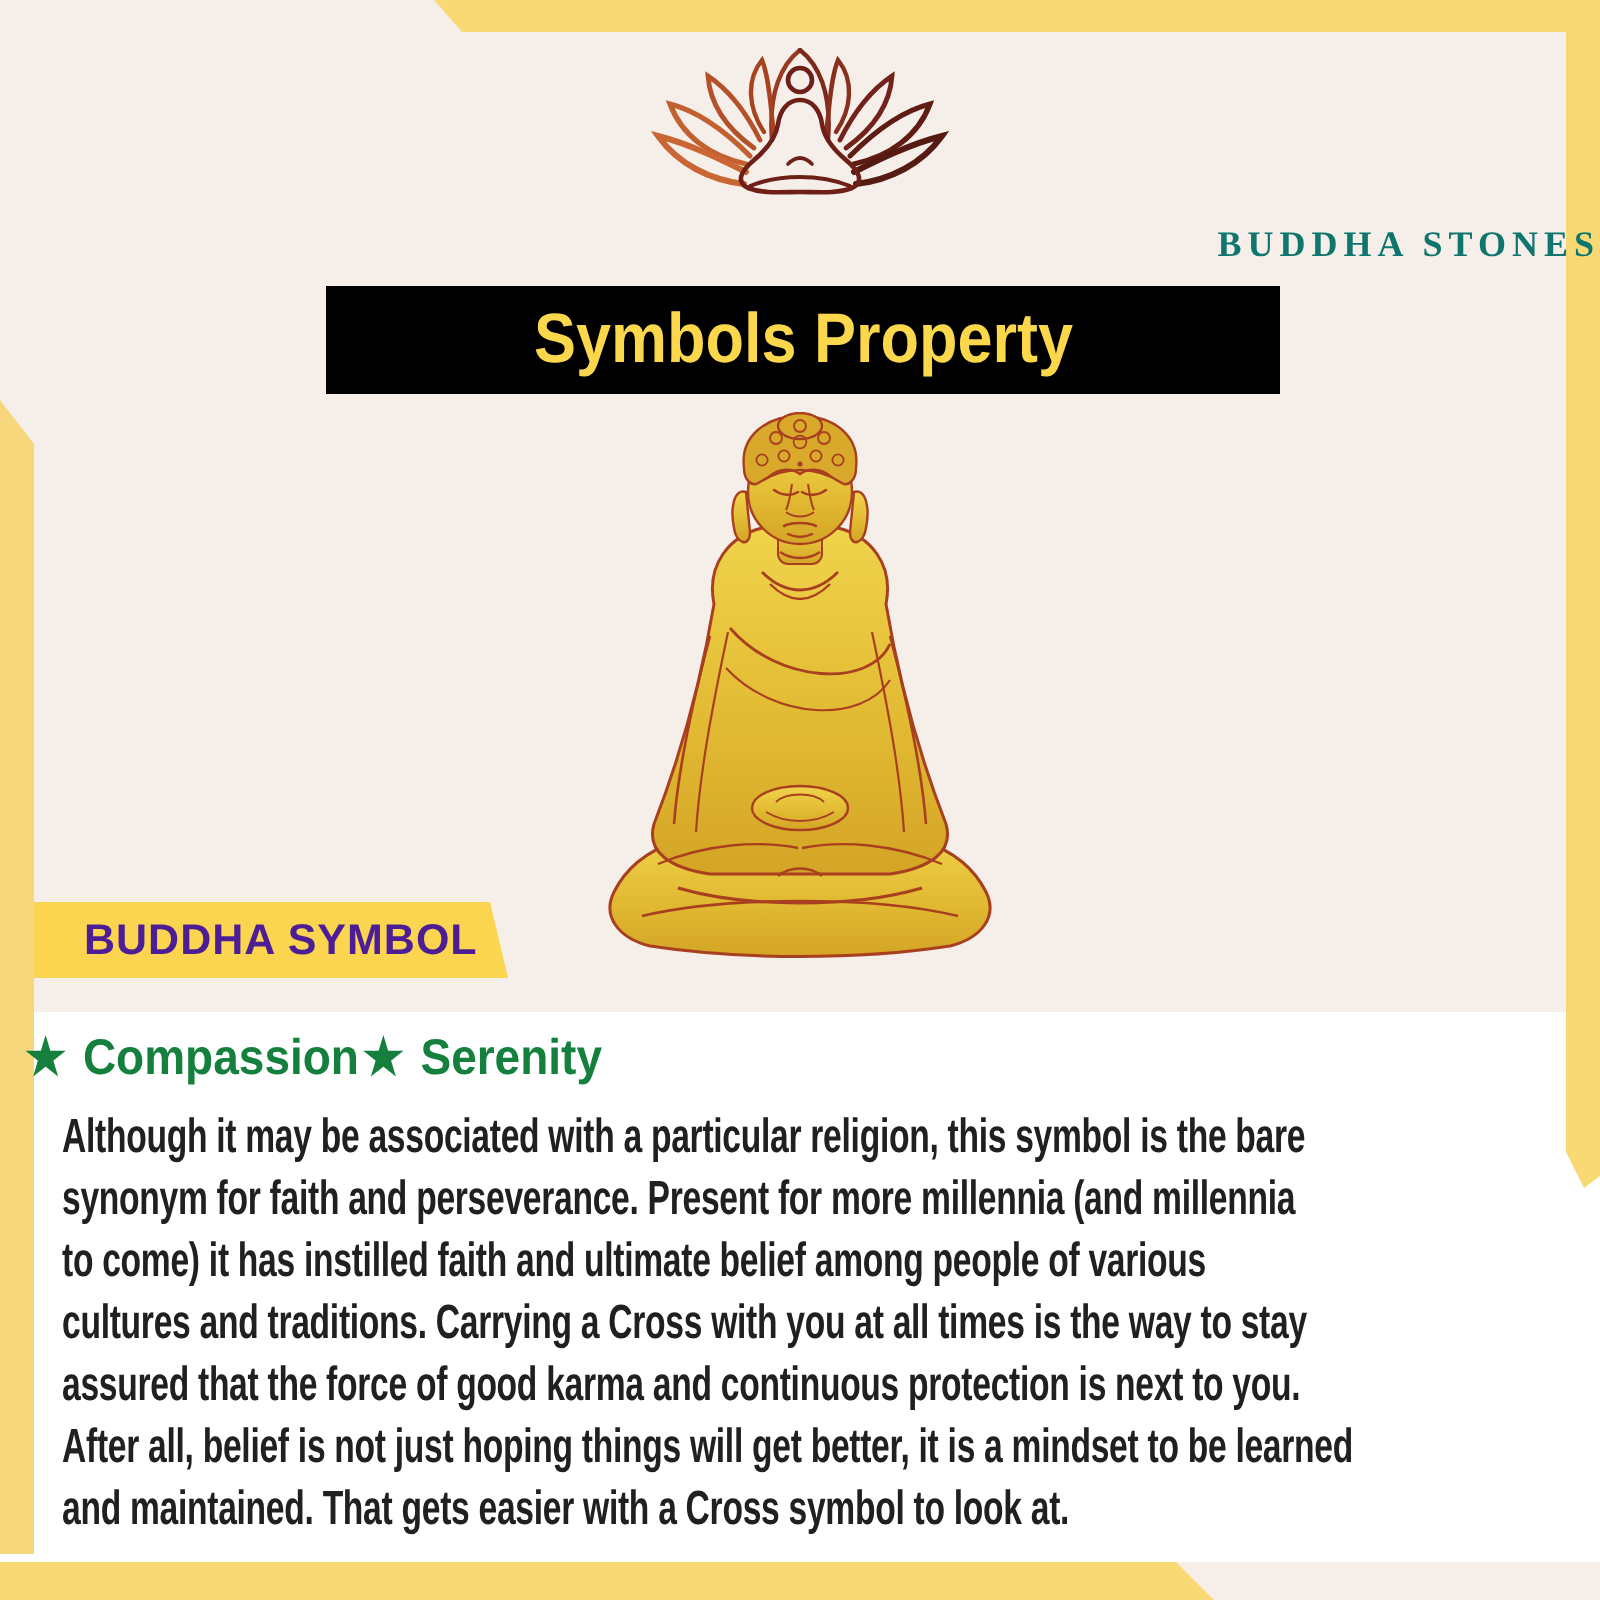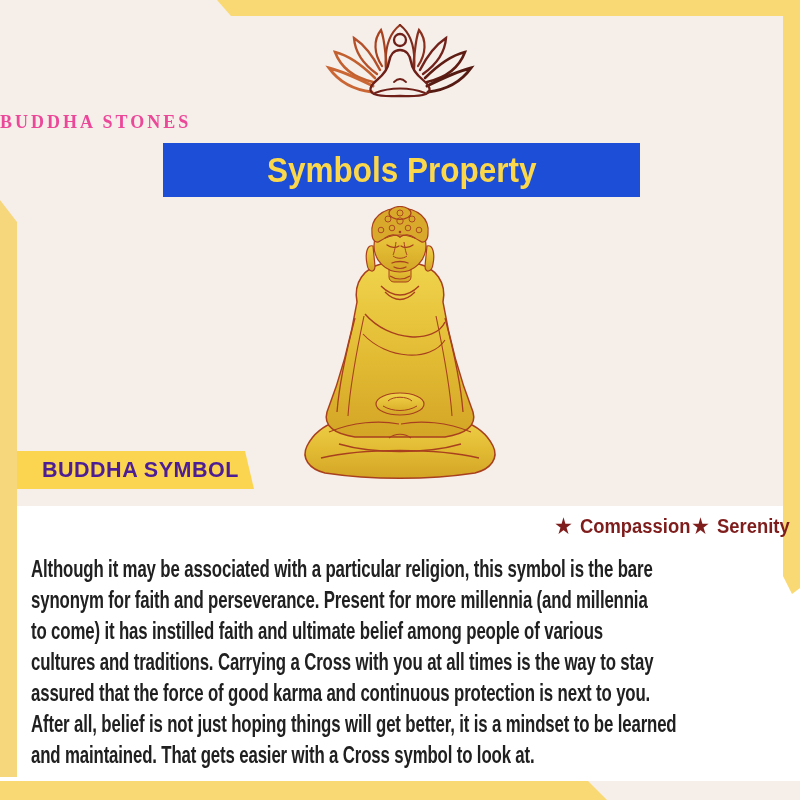--- a/index.html
+++ b/index.html
@@ -6,47 +6,47 @@
   .canvas{
     position:relative;width:800px;height:800px;overflow:hidden;background:#ffffff;
     font-family:"Liberation Sans",sans-serif;
   }
   .cream-top{position:absolute;left:0;top:0;width:800px;height:506px;background:#f5eee9;}
   .cream-bottom{position:absolute;left:0;top:781px;width:800px;height:19px;background:#f5eee9;}
   .frame-svg{position:absolute;left:0;top:0;width:800px;height:800px;}
 
   .logo-wrap{position:absolute;left:0;top:24px;width:800px;text-align:center;}
   .brand-name{
-    position:absolute;left:0;top:112px;width:800px;text-align:left;
+    position:absolute;left:0;top:112px;width:800px;text-align:right;
     font-family:"Liberation Serif",serif;font-weight:600;font-size:18px;
-    letter-spacing:3px;color:#ec4899;
+    letter-spacing:3px;color:#0f766e;
   }
   .title-banner{
     position:absolute;left:163px;top:143px;width:477px;height:54px;
-    background:#1d4ed8;display:flex;align-items:center;justify-content:center;
+    background:#000000;display:flex;align-items:center;justify-content:center;
   }
   .title-banner span{
     font-size:35px;font-weight:700;color:#fbd84b;white-space:nowrap;
     transform:scaleX(0.9);letter-spacing:0;
   }
   .buddha-svg{position:absolute;left:293px;top:206px;}
 
   .ribbon{
     position:absolute;left:17px;top:451px;width:237px;height:38px;
     background:#fbd54f;
     clip-path:polygon(0 0,228px 0,237px 38px,0 38px);
     display:flex;align-items:center;
   }
   .ribbon span{
     padding-left:25px;color:#4c1d95;font-size:21.5px;font-weight:700;
     letter-spacing:0.5px;white-space:nowrap;
   }
   .tagline{
-    position:absolute;left:0;top:514px;width:800px;text-align:right;
-    color:#7f1d1d;font-weight:700;font-size:20px;
+    position:absolute;left:0;top:514px;width:800px;text-align:left;
+    color:#15803d;font-weight:700;font-size:25px;
   }
   .tagline .inner{display:inline-block;transform:scaleX(0.92);white-space:nowrap;}
   .tagline .star{display:inline-block;margin-right:9px;}
   .tagline .star2{display:inline-block;margin-left:2px;margin-right:9px;}
 
   .paragraph{position:absolute;left:31px;top:553px;width:760px;}
   .paragraph .line{
     height:31px;line-height:31px;font-size:24px;font-weight:700;color:#202020;
     letter-spacing:-0.2px;white-space:nowrap;transform:scaleX(0.70);
     transform-origin:0 50%;

